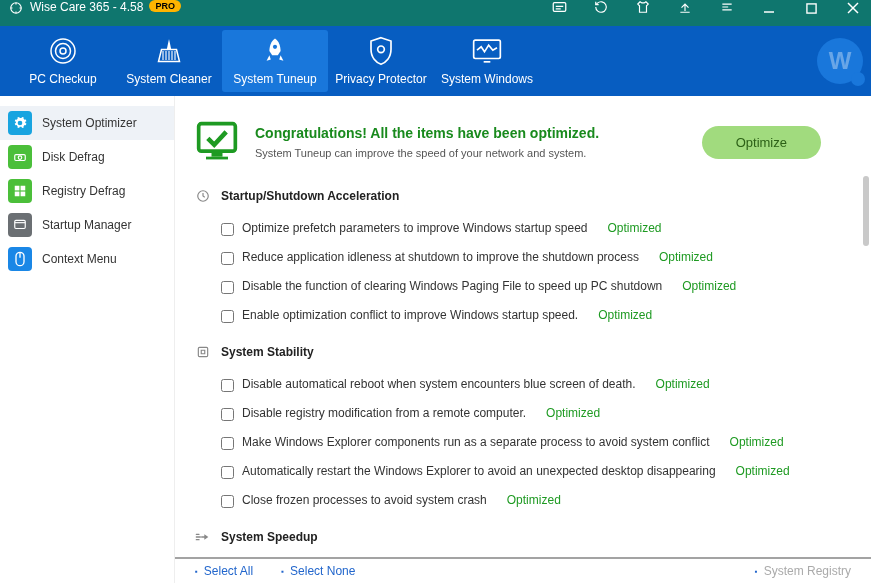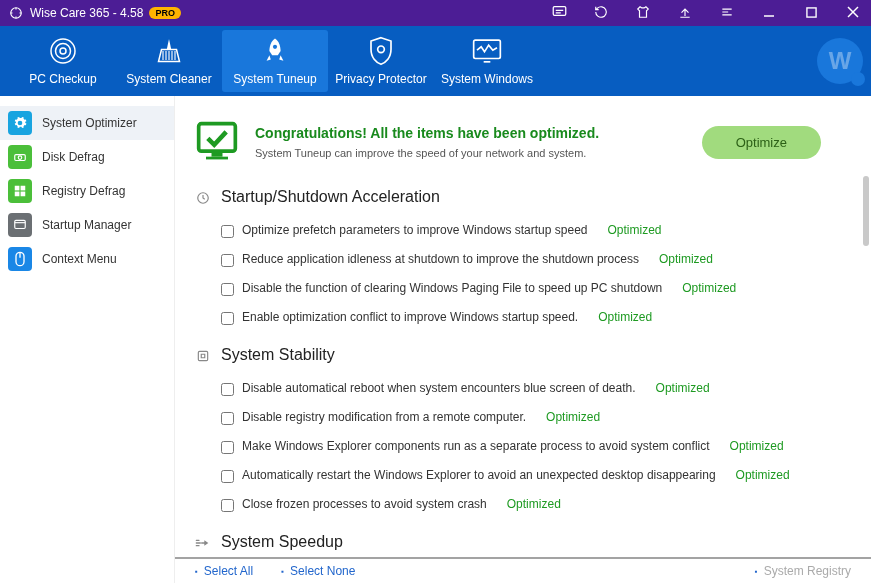--- a/index.html
+++ b/index.html
@@ -1,17 +1,17 @@
 <!DOCTYPE html>
 <html><head>
 <meta charset="utf-8">
 <style>
 *{box-sizing:border-box;margin:0;padding:0;font-family:"Segoe UI",Tahoma,sans-serif}
 body{width:871px;height:583px;overflow:hidden;background:#fff;font-size:12px}
-.titlebar{height:26px;background:#4c1d95;color:#fff;display:flex;align-items:center;padding:12px 8px}
+.titlebar{height:26px;background:#0f766e;color:#fff;display:flex;align-items:flex-start;padding:0 8px}
 .titlebar .app-icon{width:16px;height:16px;margin-right:6px;display:flex;align-items:center;justify-content:center}
 .titlebar .title{font-size:12px}
 .pro-badge{background:#ffb400;color:#000;font-size:9px;font-weight:bold;padding:1px 6px;border-radius:6px;margin-left:6px}
 .title-actions{margin-left:auto;display:flex;align-items:center;gap:22px}
 .title-actions span{width:20px;text-align:center;cursor:pointer;font-size:14px}
 .toolbar{height:70px;background:#075dc1;display:flex;align-items:center;padding:0 10px;position:relative}
 .tool{width:106px;height:62px;display:flex;flex-direction:column;align-items:center;justify-content:center;color:#fff;gap:6px;cursor:pointer;border-radius:3px}
 .tool.active{background:#1977db}
 .tool .iconwrap{height:30px;display:flex;align-items:center;justify-content:center}
 .tool span.lbl{font-size:12px}
@@ -22,21 +22,21 @@
 .side-item{display:flex;align-items:center;height:34px;padding:0 8px;gap:10px;cursor:pointer;font-size:12px;color:#333}
 .side-item.active{background:#eef2f7}
 .side-icon{width:24px;height:24px;border-radius:4px;display:flex;align-items:center;justify-content:center;color:#fff}
 .content{flex:1;position:relative;display:flex;flex-direction:column}
 .header{display:flex;align-items:center;padding:24px 20px 10px 20px;gap:16px}
 .header-icon{width:44px;height:44px;flex-shrink:0;display:flex;align-items:center;justify-content:center}
 .header-text h2{color:#198a1d;font-size:14px;font-weight:bold;margin-bottom:6px}
 .header-text p{color:#555;font-size:11px}
 .optimize-btn{margin-left:auto;margin-right:30px;background:#a1db7e;color:#2c6016;border:none;border-radius:18px;padding:9px 34px;font-size:13px;cursor:pointer}
 .scroll{flex:1;overflow-y:auto;padding:0 30px 0 20px}
-.section-head{display:flex;align-items:flex-end;gap:10px;margin:14px 0 10px 0;font-weight:normal;font-size:16px;color:#222}
+.section-head{display:flex;align-items:center;gap:10px;margin:14px 0 10px 0;font-weight:bold;font-size:12px;color:#222}
 .section-head .sec-icon{width:16px;height:16px;color:#888;display:flex;align-items:center;justify-content:center}
 .opt-item{display:flex;align-items:flex-start;gap:8px;padding:7px 0 7px 26px;font-size:12px;color:#333}
 .opt-item input{margin-top:2px;width:13px;height:13px}
 .opt-item .status{color:#1e9a22;margin-left:12px}
 .footer{height:26px;border-top:2px solid #a3a3a3;display:flex;align-items:center;padding:0 20px;gap:28px;font-size:12px}
 .footer a{color:#2266cc;text-decoration:none;cursor:pointer}
 .footer a::before{content:"▪";font-size:8px;color:#2266cc;margin-right:6px;position:relative;top:-1px}
 .footer .sysdefault{margin-left:auto;color:#aaa}
 .vscrollbar{position:absolute;right:2px;top:80px;width:6px;height:70px;background:#c9c9c9;border-radius:3px}
 </style>

